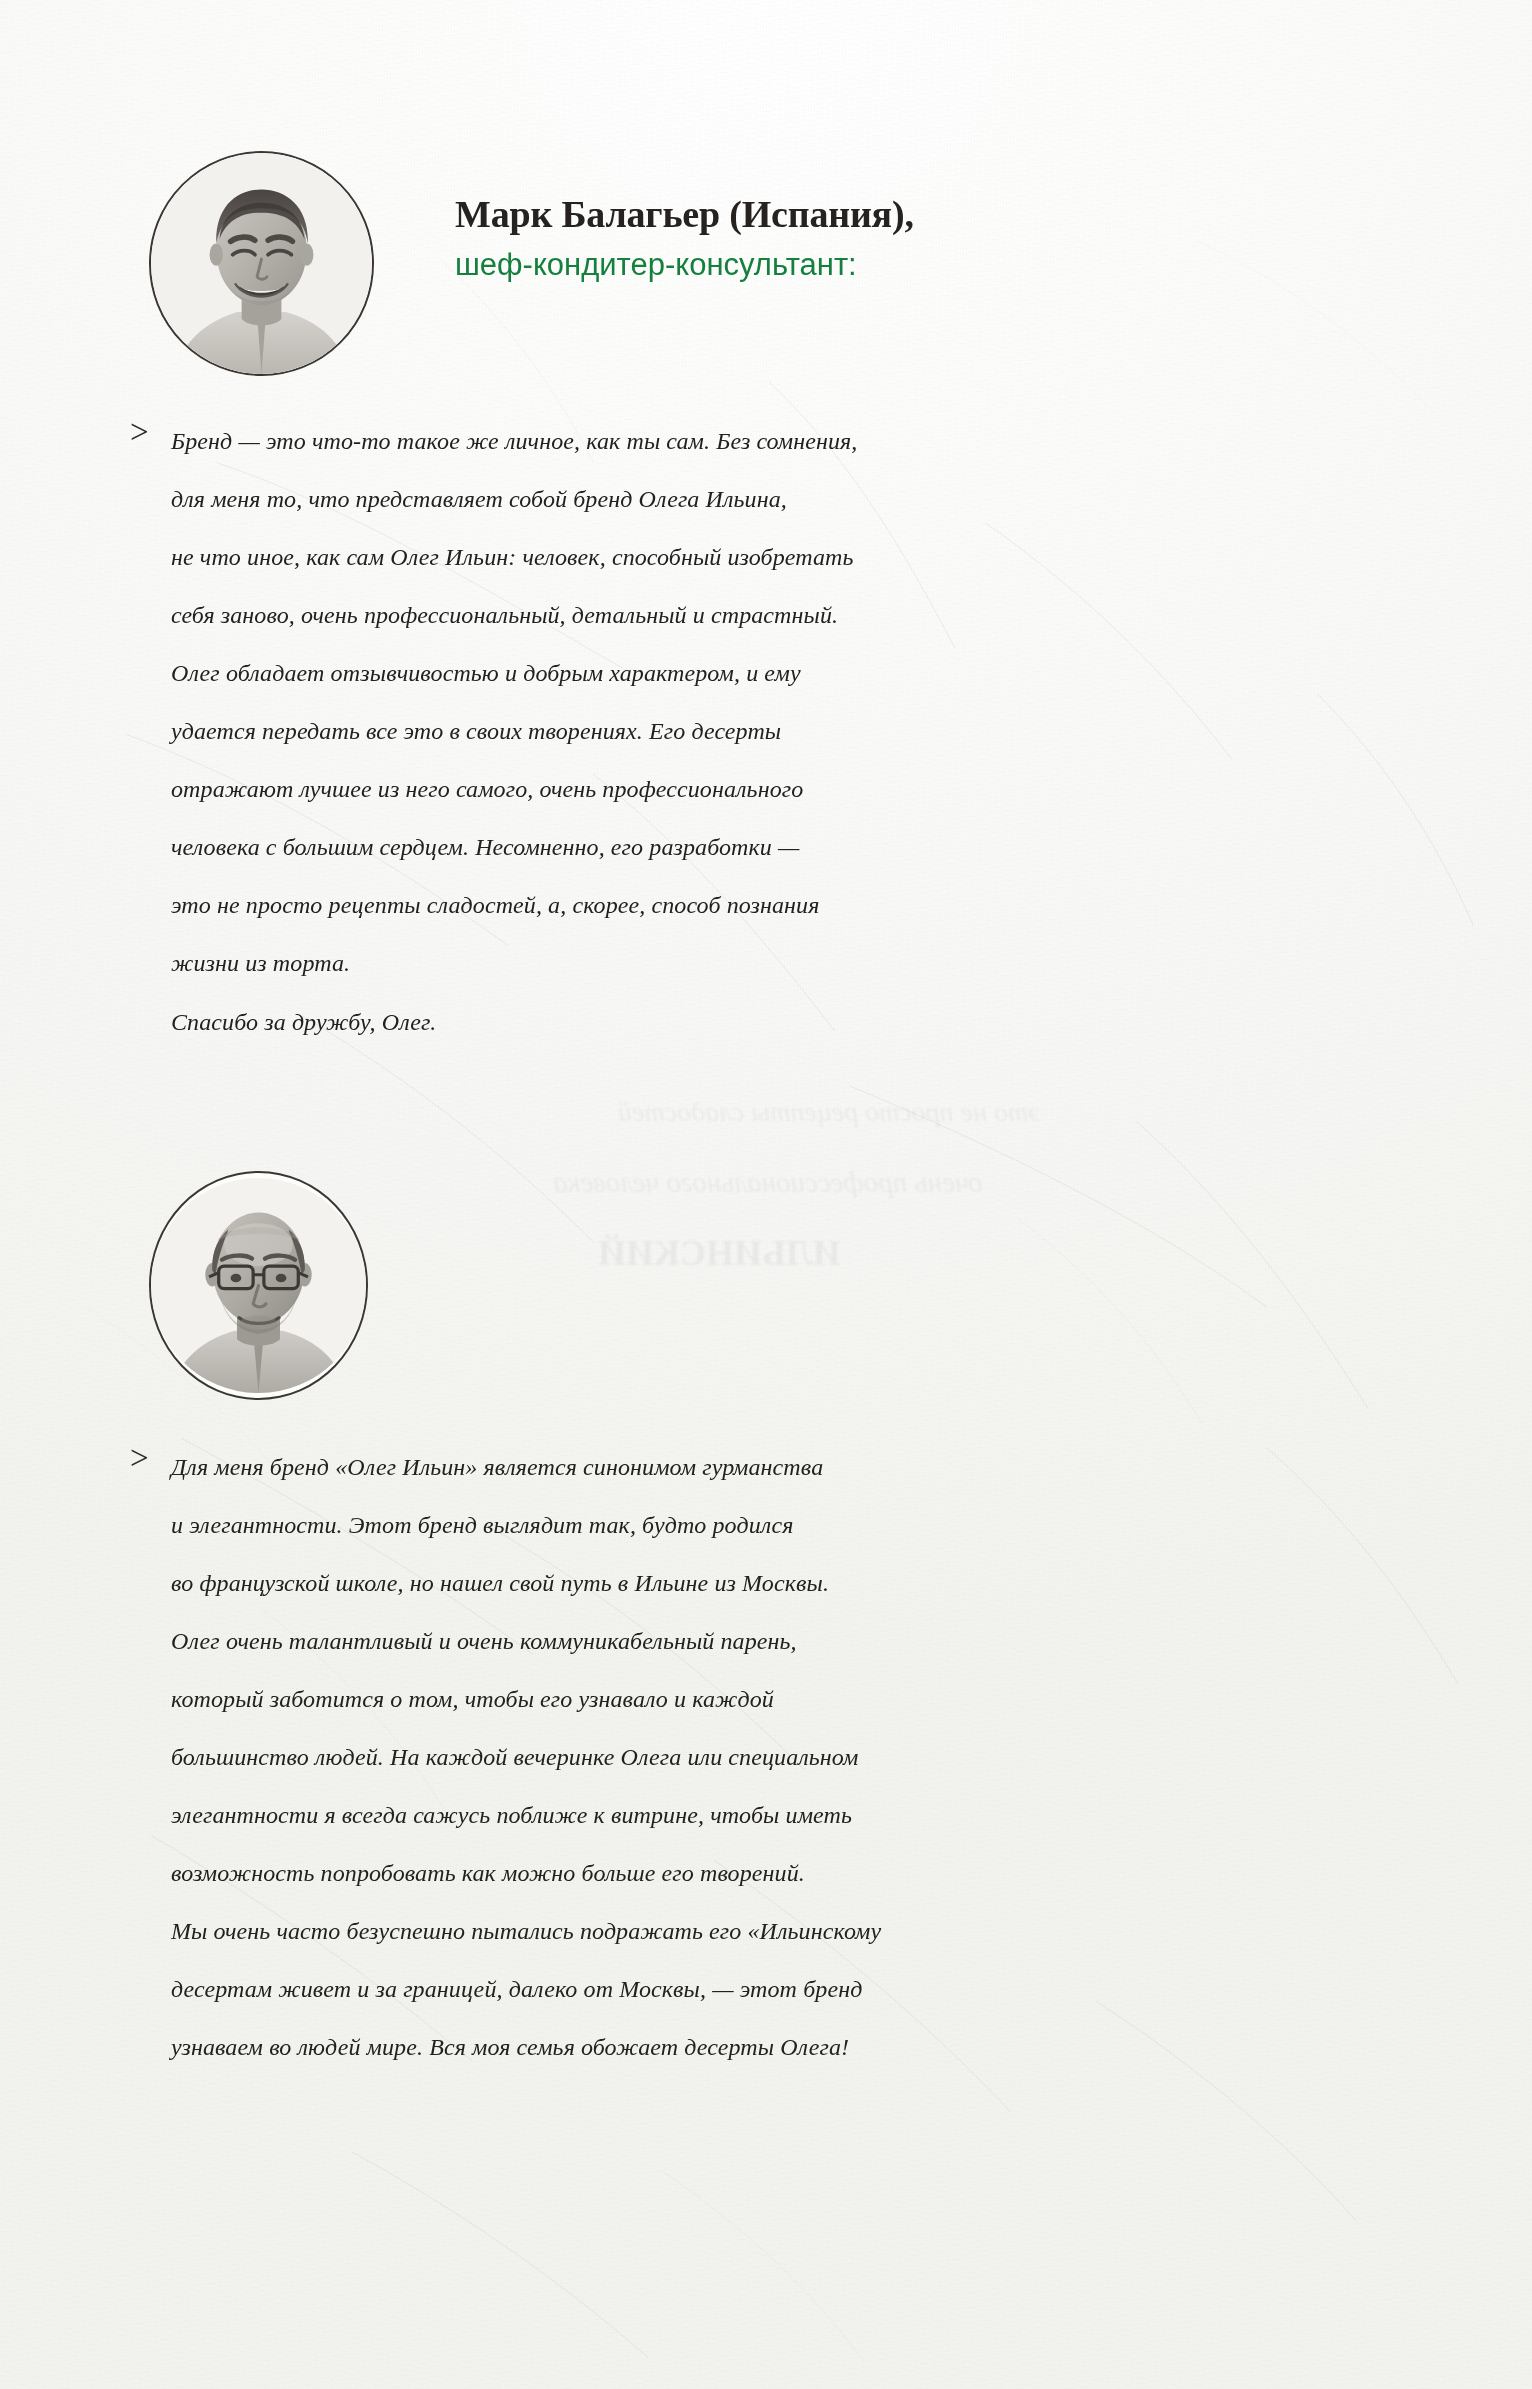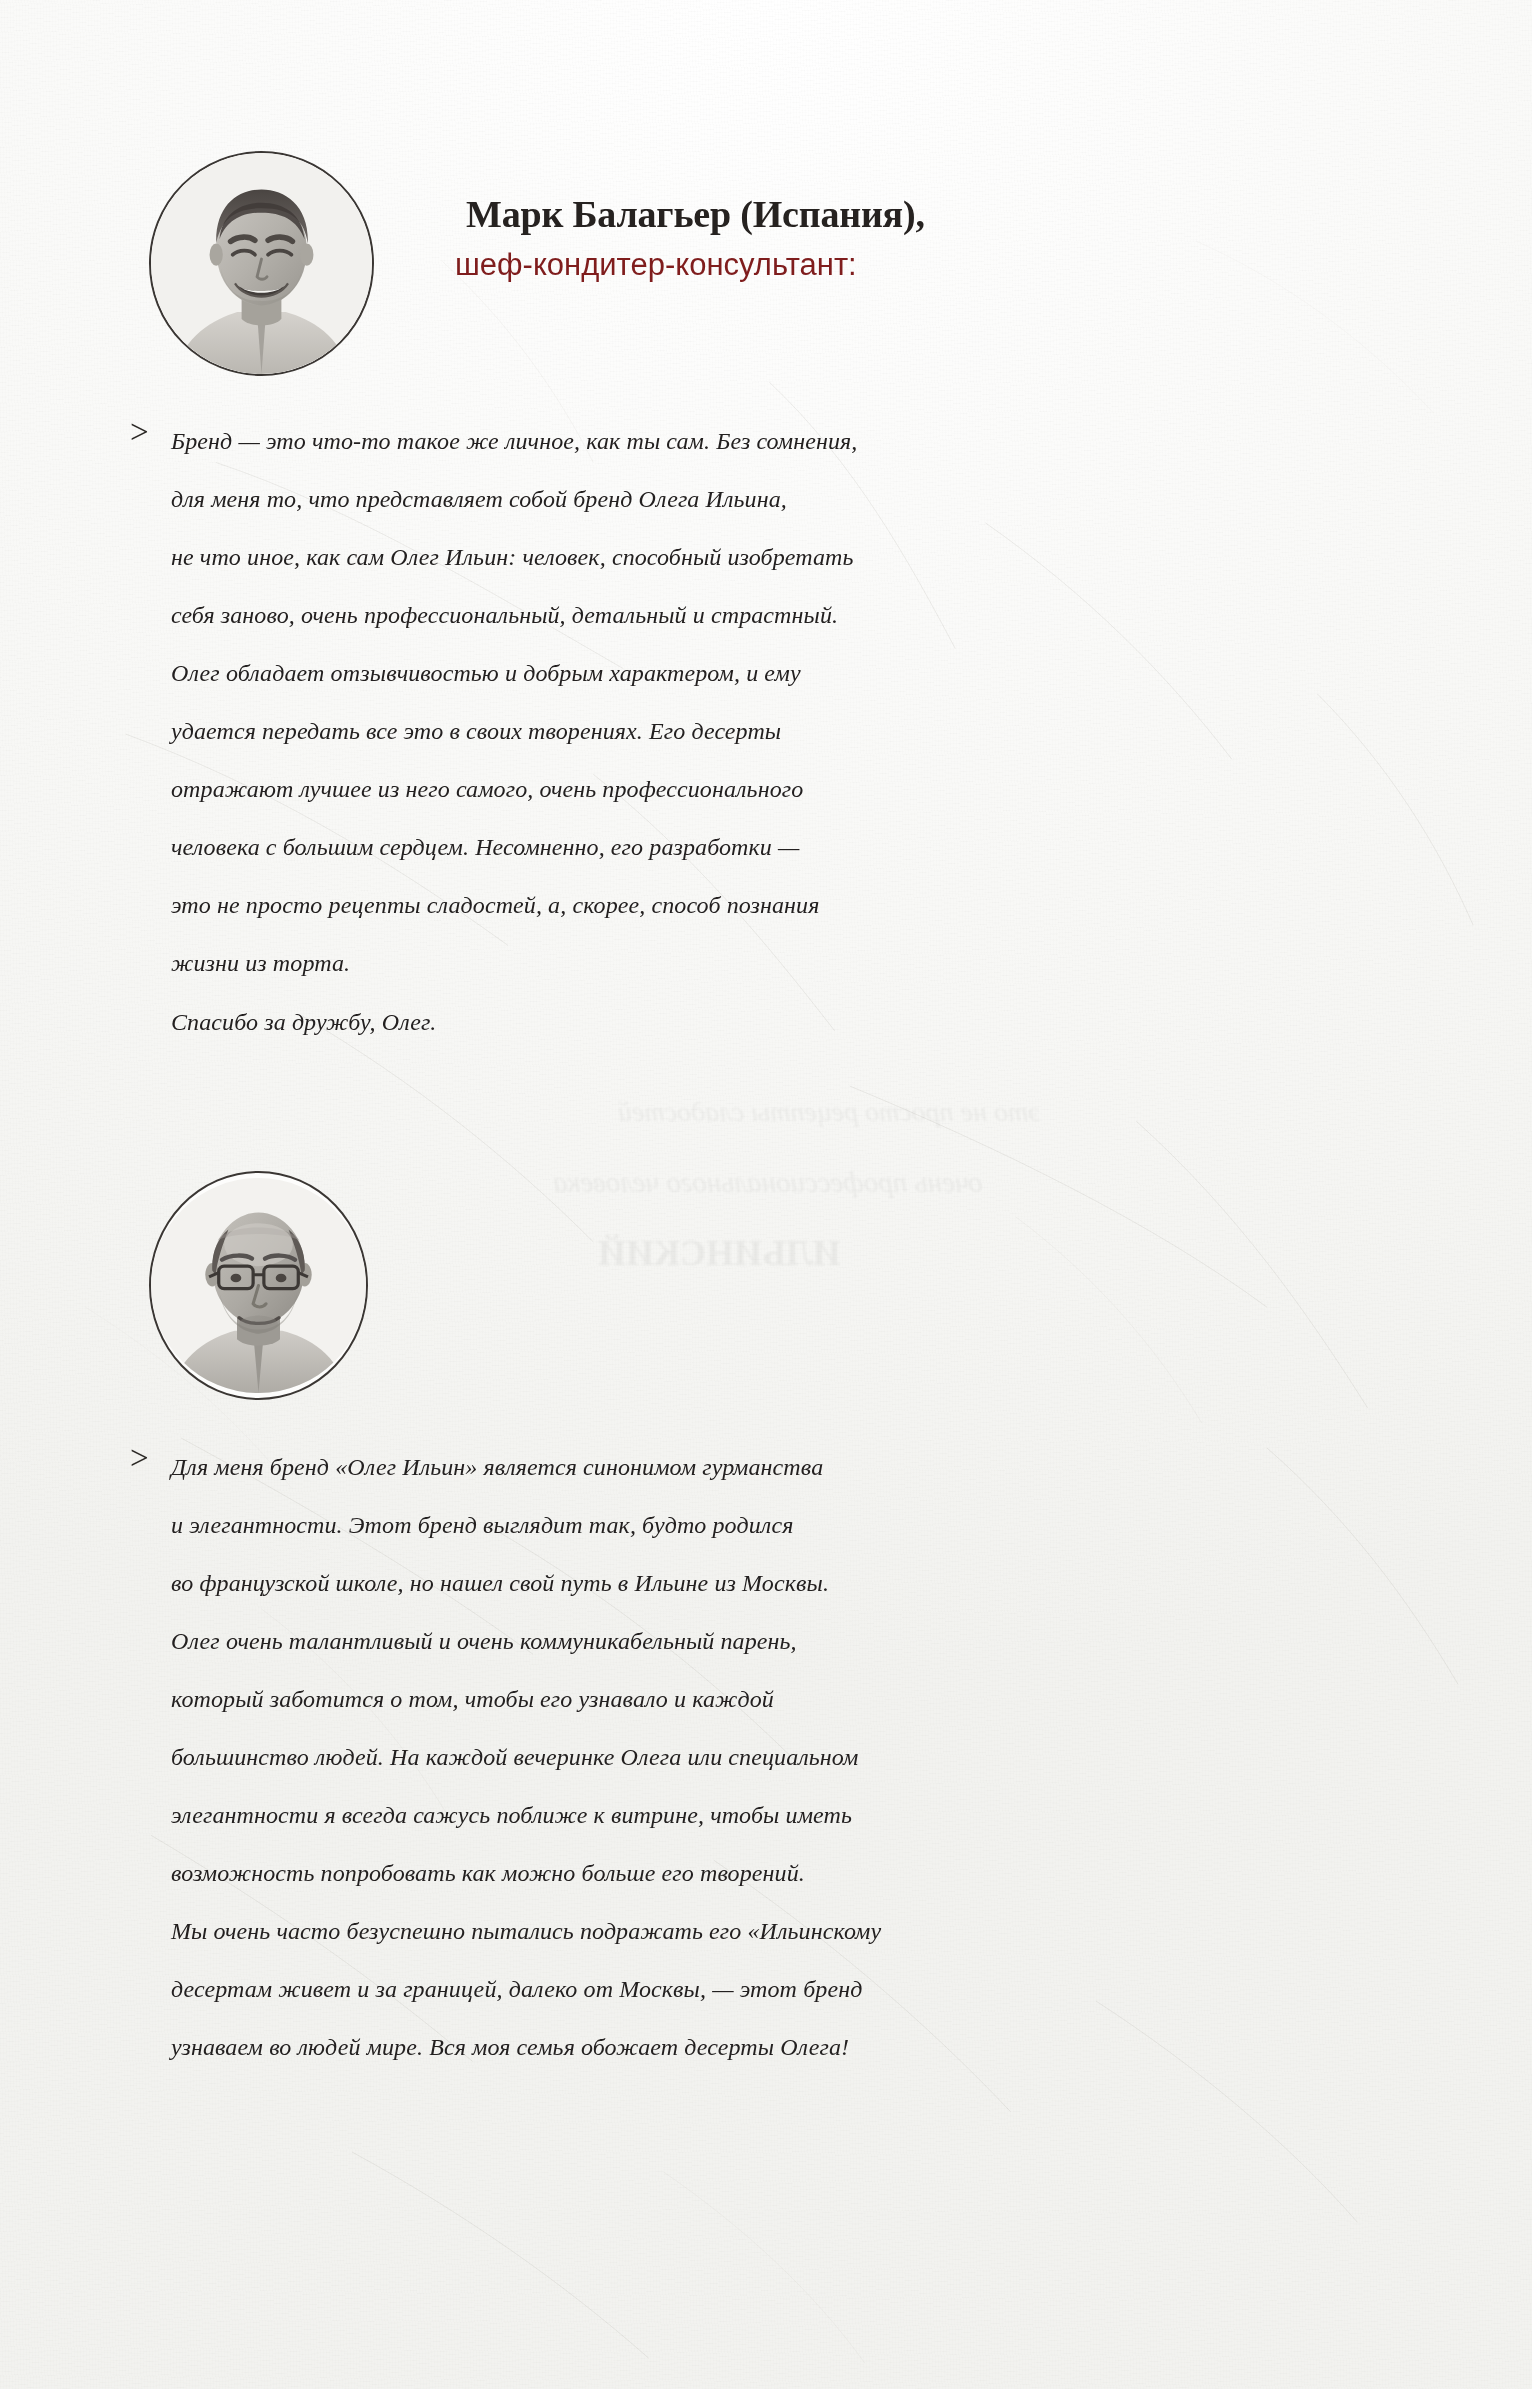--- a/index.html
+++ b/index.html
@@ -102,29 +102,29 @@
   }
   #block-2 .person-text { top: 48px; }
 
   .person-name {
     font-family: "Liberation Serif", "DejaVu Serif", serif;
     font-weight: 700;
     font-size: 38px;
     line-height: 1.08;
     letter-spacing: -0.2px;
     color: #262220;
-    margin: 0 0 13px 11px;
+    margin: 0 0 13px 0;
     white-space: nowrap;
   }
   .person-role {
     font-family: "Liberation Sans", "DejaVu Sans", sans-serif;
     font-weight: 400;
     font-size: 31px;
     line-height: 1.1;
-    color: #7f1d1d;
+    color: #15803d;
     margin: 0;
     white-space: nowrap;
   }
 
   
   .quote {
     position: relative;
     margin-top: 0;
     padding-left: 0;
   }

